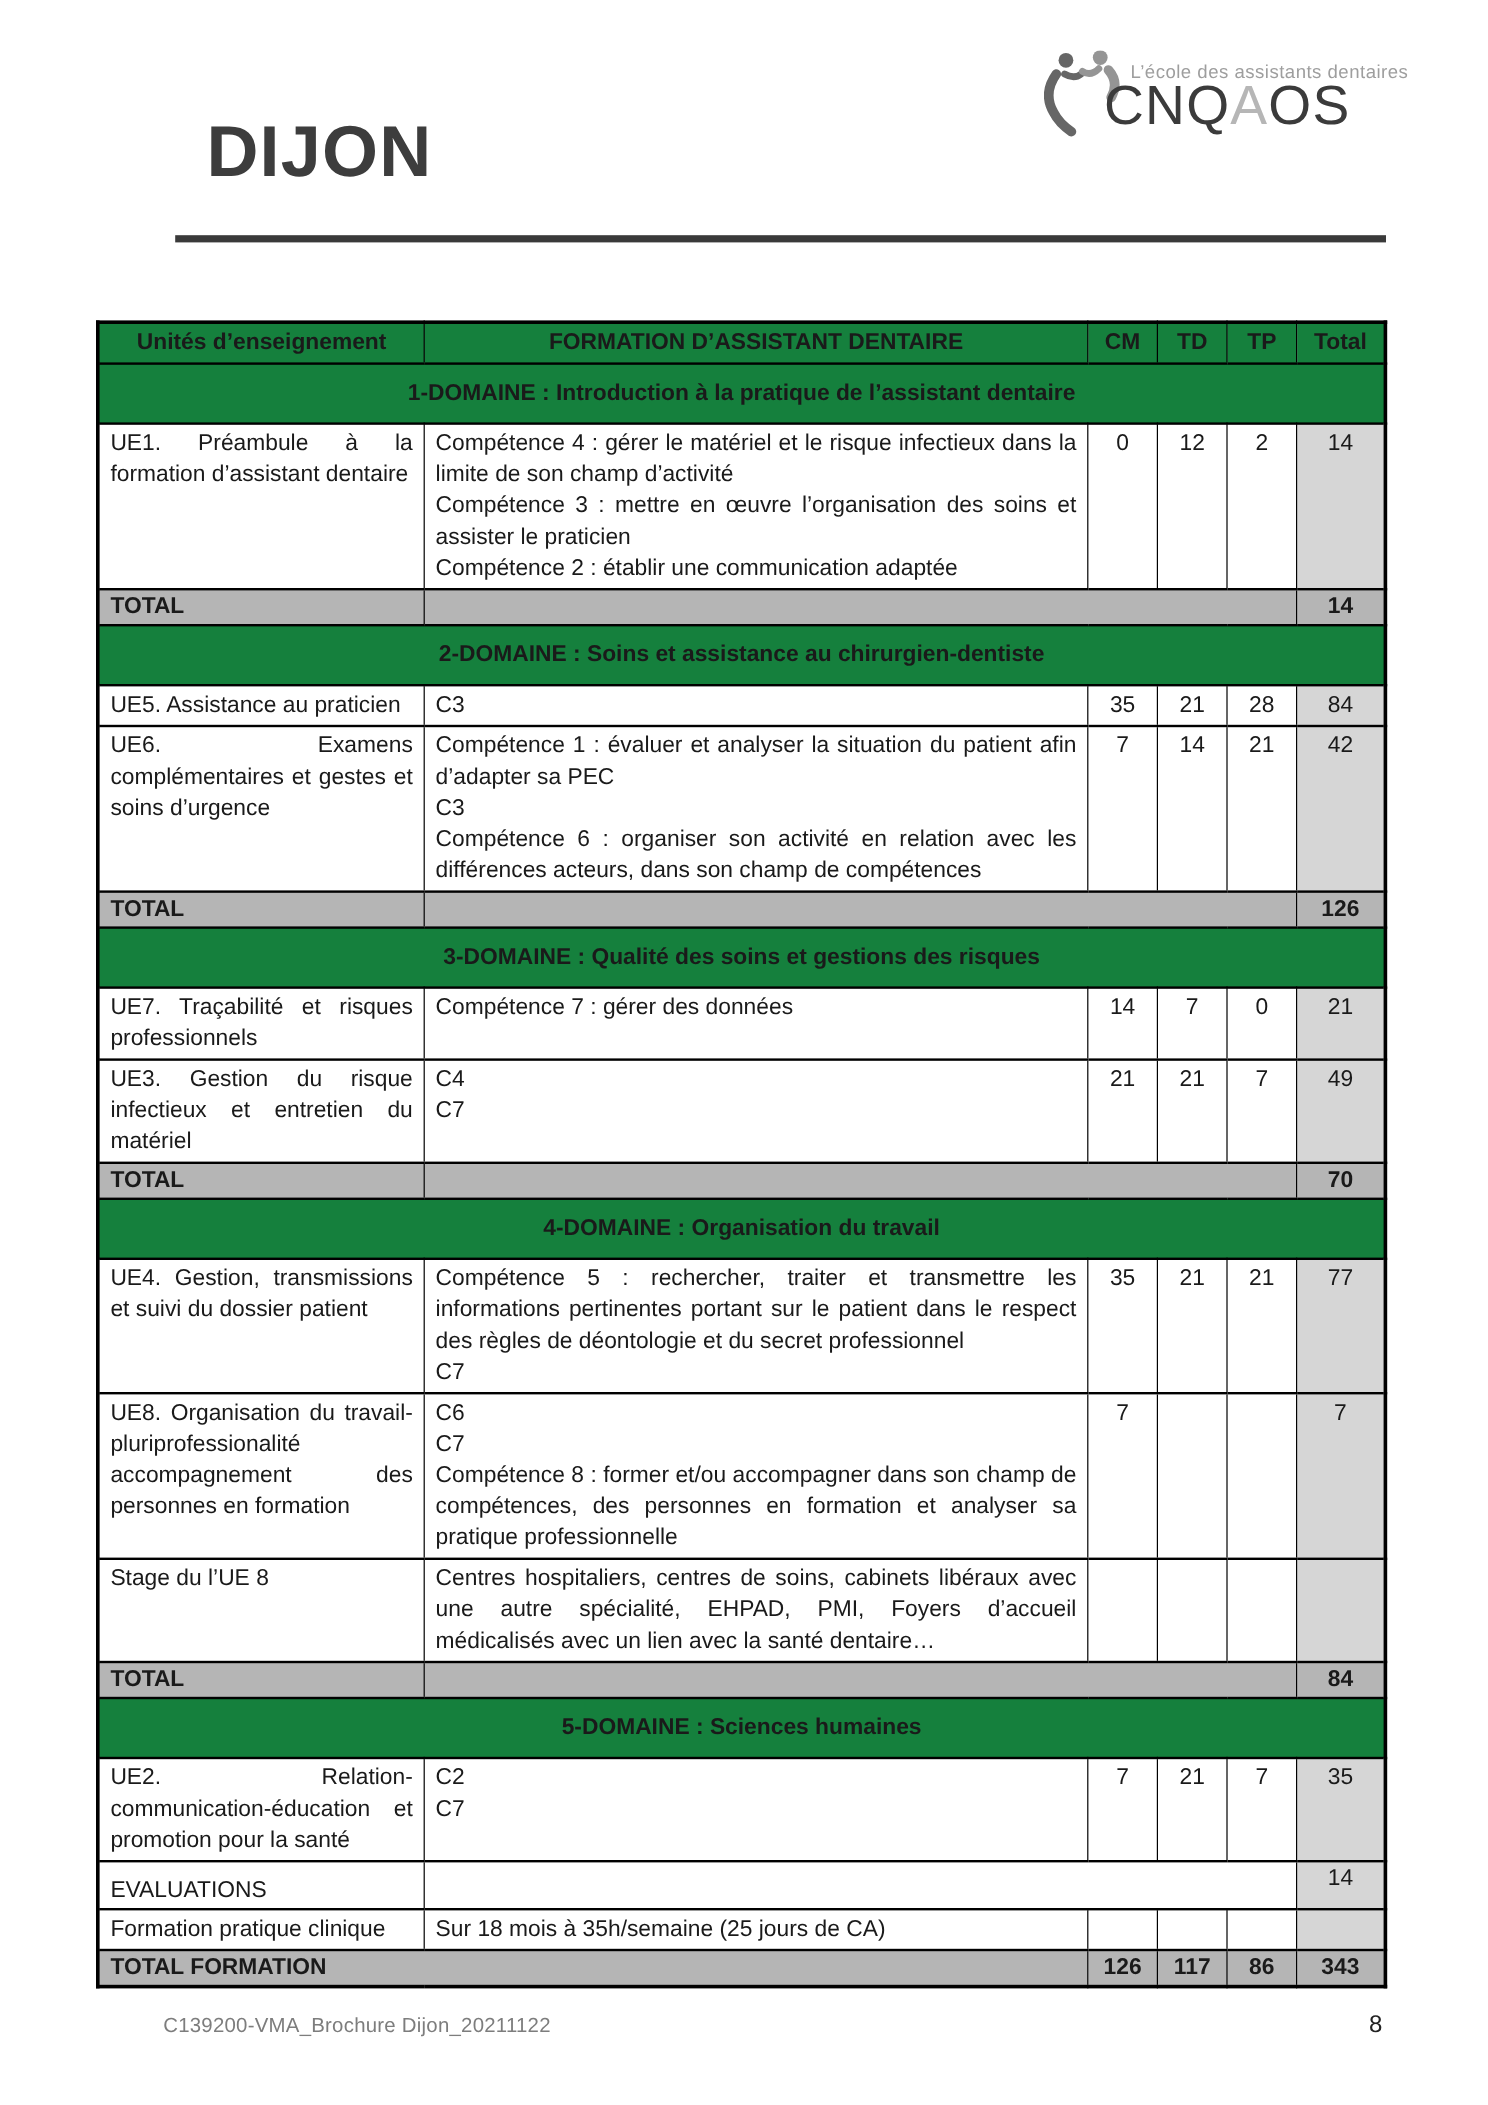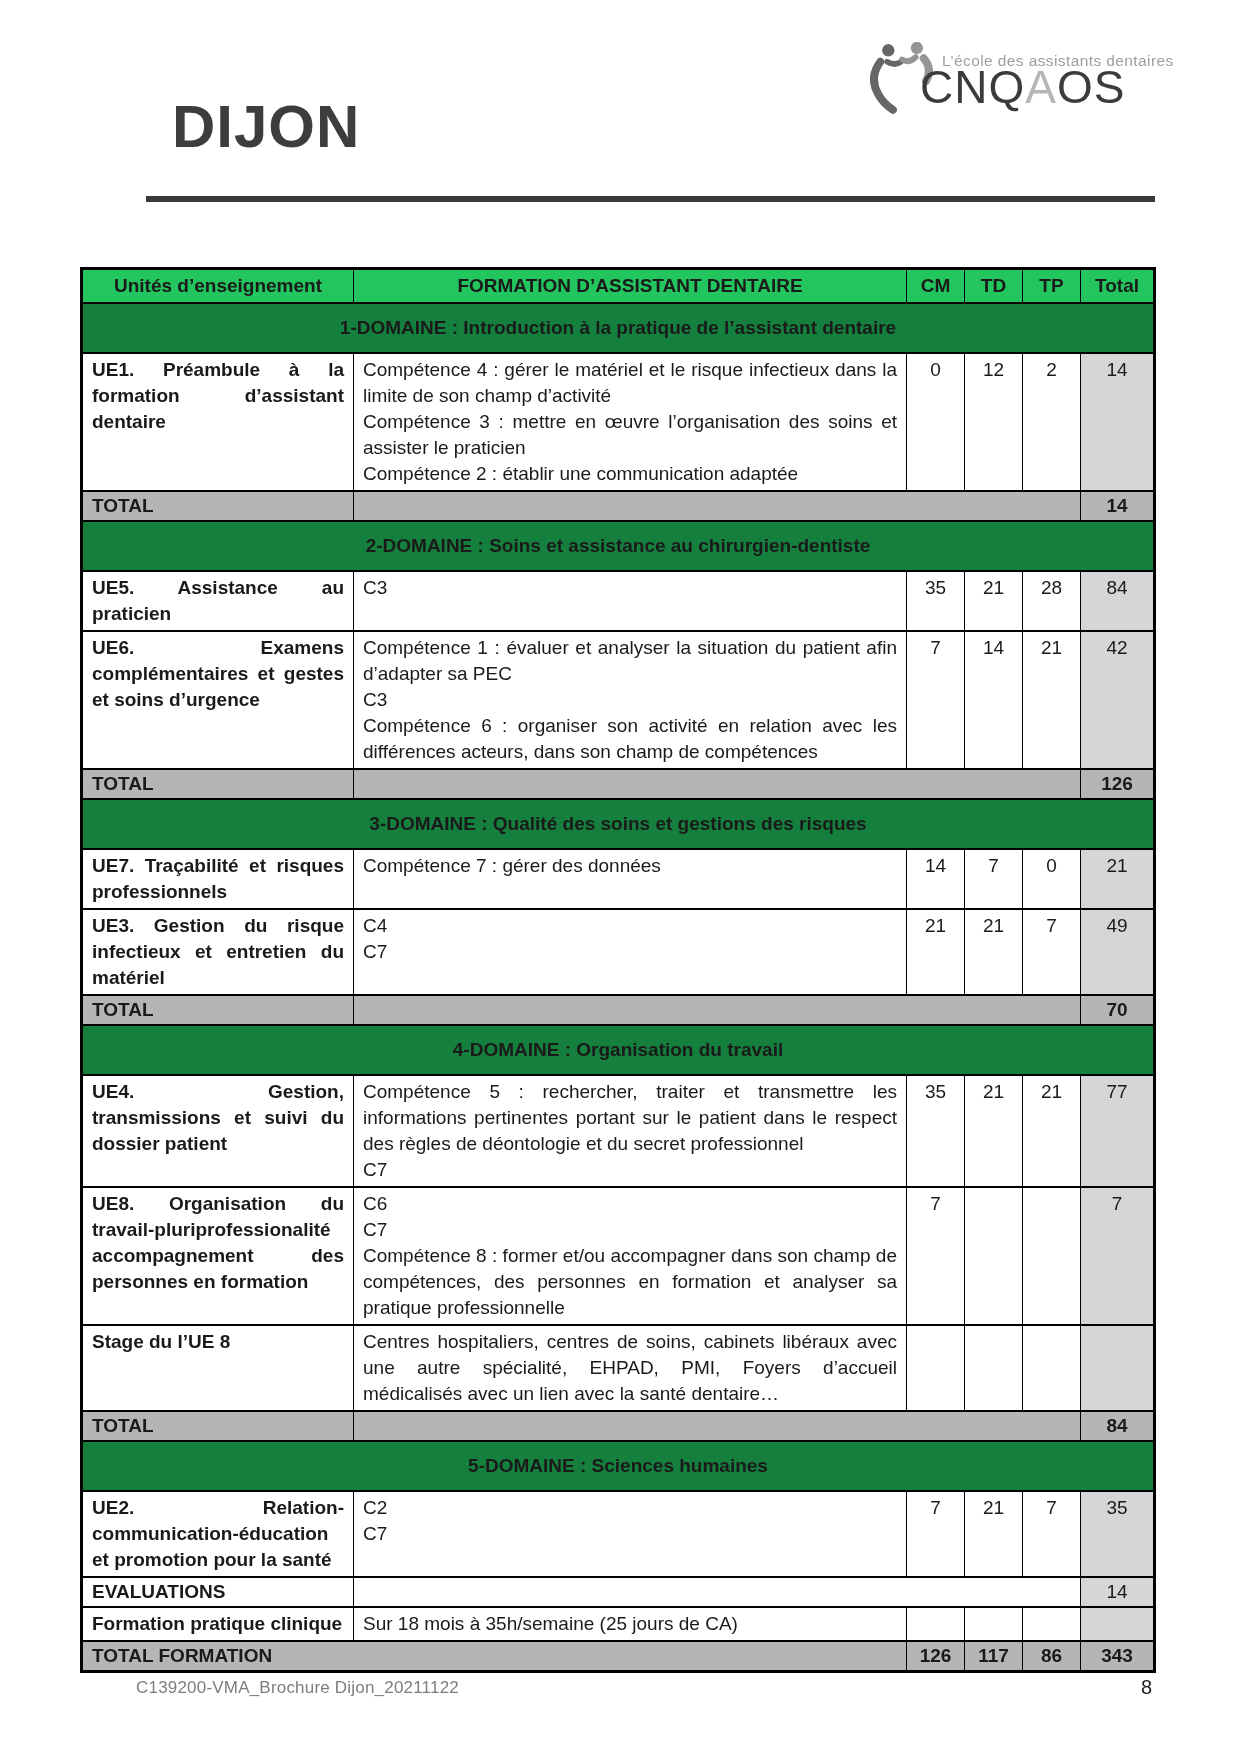--- a/index.html
+++ b/index.html
@@ -32,33 +32,33 @@
   .tbl-wrap { position: absolute; left: 80px; top: 267px; }
   table.course {
     border-collapse: collapse; table-layout: fixed; width: 1073px;
     font-size: 19px; border: 3px solid #000;
   }
   table.course td {
     border: 1px solid #000; border-top-width: 2px; border-bottom-width: 2px;
     padding: 3px 9px; vertical-align: top; line-height: 26px;
   }
   thead td {
-    background: #22c55e; font-weight: 700; text-align: center;
+    background: #15803d; font-weight: 700; text-align: center;
     padding: 14px 4px; border-bottom-width: 3px; vertical-align: middle;
   }
   tr.r-domain td {
     background: #15803d; font-weight: 700; text-align: center; padding: 11px 8px;
   }
   tr.r-total td { background: #b5b5b5; font-weight: 700; padding: 1px 9px; }
   tr.r-total td.cn { text-align: center; }
-  td.c1 { font-weight: 700; text-align: justify; }
+  td.c1 { font-weight: 400; text-align: justify; }
   td.c2 div { text-align: justify; }
   td.cn { text-align: center; }
   td.ct { background: #d6d6d6; }
-  tr.r-eval td.c1 { padding-top: 1px; padding-bottom: 1px; }
+  tr.r-eval td.c1 { padding-top: 11px; padding-bottom: 1px; }
   tr.r-eval td { padding-top: 1px; padding-bottom: 1px; }
   tr.r-eval td.cn { text-align: center; }
   
   .footer-ref {
     position: absolute; left: 136px; top: 1678px;
     font-size: 17px; color: #7d7d7d; letter-spacing: 0.2px;
   }
   .page-number {
     position: absolute; right: 88px; top: 1676px;
     font-size: 20px; color: #222222;

